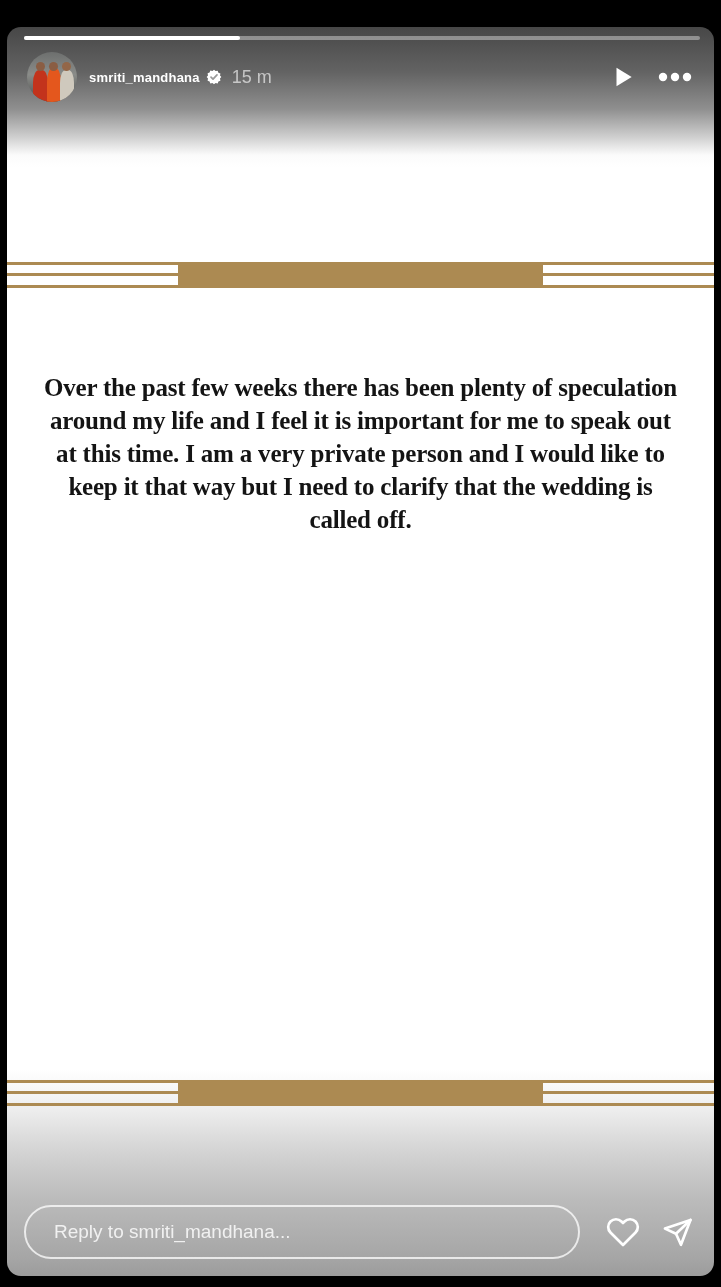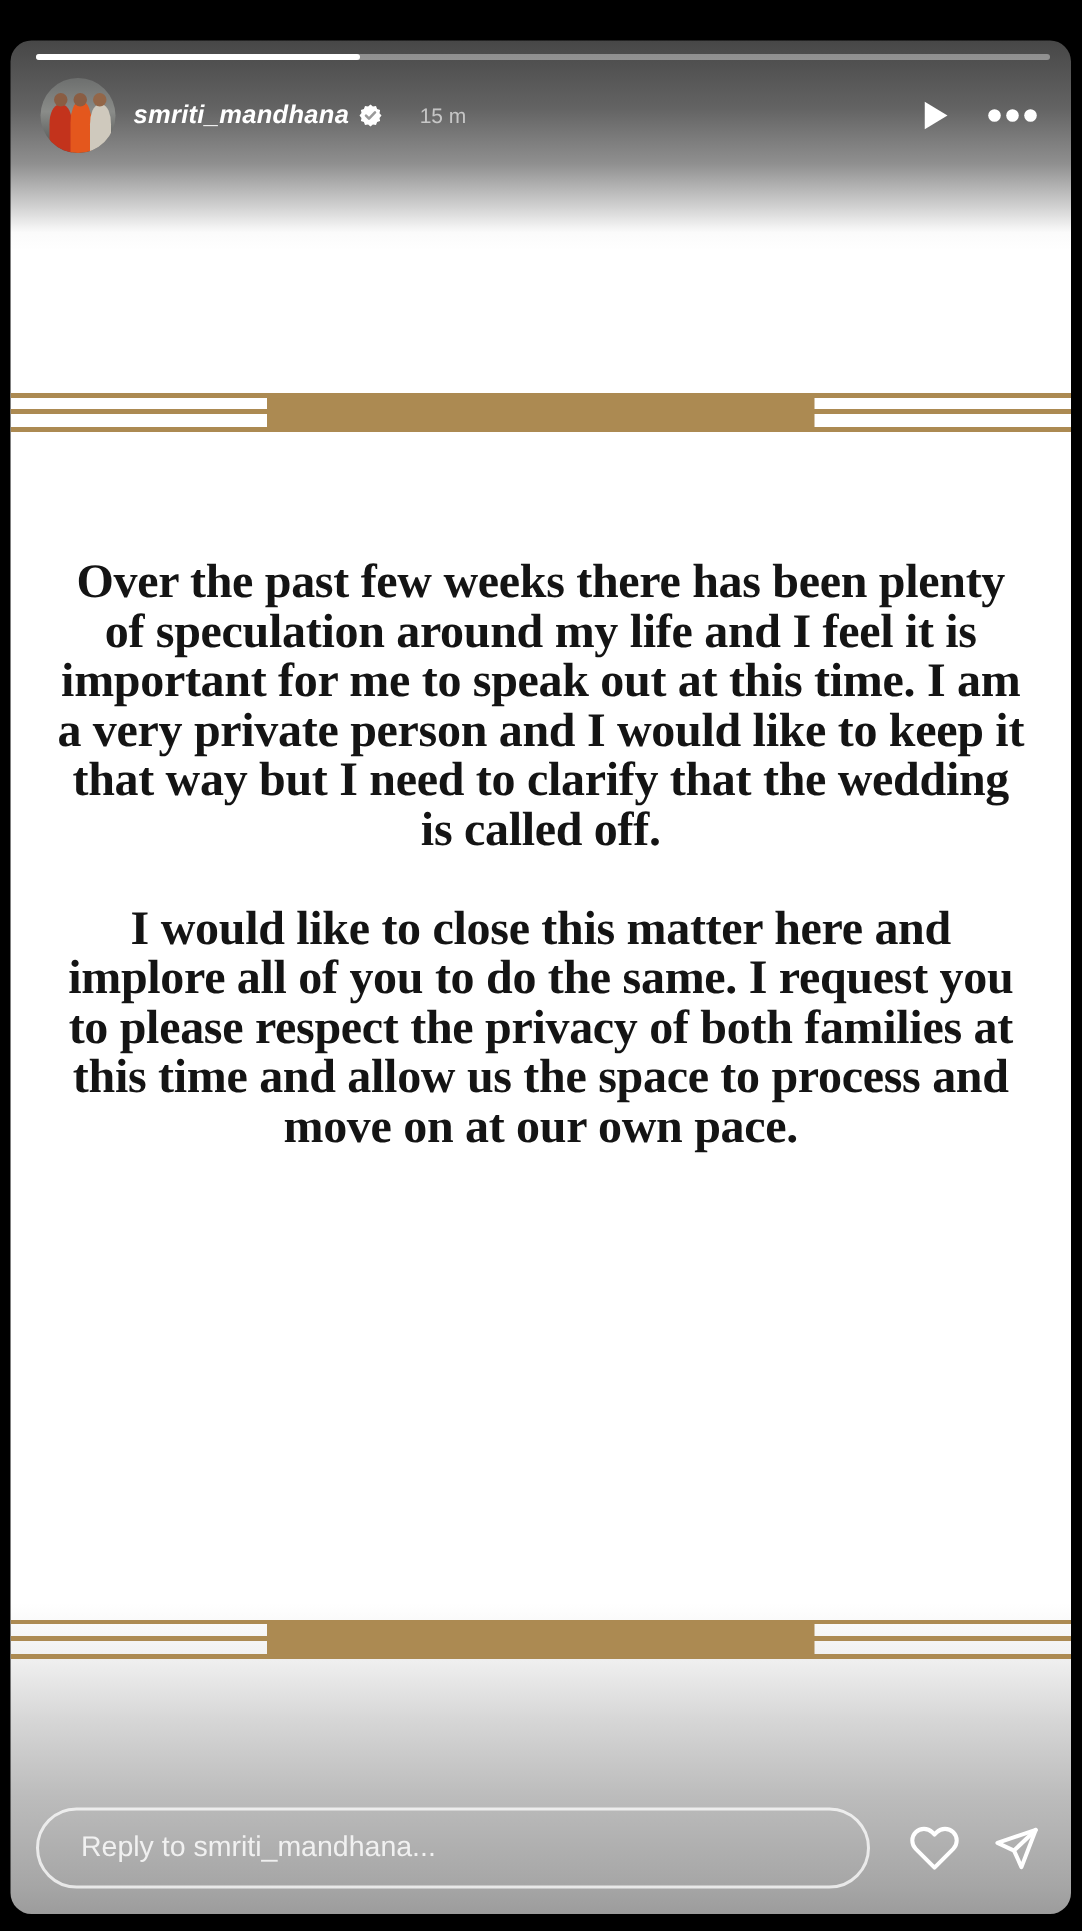--- a/index.html
+++ b/index.html
@@ -37,25 +37,25 @@
     position:relative;overflow:hidden;flex:0 0 auto;cursor:pointer;
     background:linear-gradient(180deg,#6d6f6e 0%,#8a8c89 45%,#4c4e4c 100%);
   }
   .avatar .fig{position:absolute;border-radius:40% 40% 0 0;}
   .avatar .fig.red{left:6px;top:18px;width:15px;height:32px;background:#c3331c;}
   .avatar .fig.orange{left:20px;top:16px;width:14px;height:34px;background:#e4571d;}
   .avatar .fig.light{left:33px;top:18px;width:14px;height:32px;background:#cfc9bd;}
   .avatar .head{position:absolute;border-radius:50%;background:#8a5d43;width:9px;height:9px;top:10px;}
   .avatar .head.h1{left:9px}.avatar .head.h2{left:22px}.avatar .head.h3{left:35px;background:#936648;}
   .username{
-    margin-left:12px;color:#ffffff;font-size:17px;font-weight:600;
-    letter-spacing:.2px;cursor:pointer;font-style:italic;
+    margin-left:12px;color:#ffffff;font-size:13px;font-weight:600;
+    letter-spacing:.2px;cursor:pointer;
   }
   .verified{margin-left:6px;display:flex;align-items:center;}
-  .timestamp{margin-left:25px;color:rgba(255,255,255,0.62);font-size:14px;}
+  .timestamp{margin-left:10px;color:rgba(255,255,255,0.62);font-size:18px;}
   .header-actions{margin-left:auto;margin-right:22px;display:flex;align-items:center;gap:22px;}
   .icon-btn{background:none;border:none;padding:0;cursor:pointer;display:flex;align-items:center;}
   
   .divider{
     position:absolute;left:0;width:100%;height:26px;
     background:linear-gradient(180deg,
       var(--gold) 0 3px,transparent 3px 11px,
       var(--gold) 11px 14px,transparent 14px 23px,
       var(--gold) 23px 26px);
   }
@@ -67,21 +67,21 @@
   
   .statement{
     position:absolute;left:0;top:344px;width:100%;
     padding:0 30px;box-sizing:border-box;
     text-align:center;
   }
   .statement p{
     margin:0;
     font-family:"Liberation Serif","DejaVu Serif",serif;
     font-weight:700;
-    font-size:32px;line-height:33px;
+    font-size:25px;line-height:33px;
     letter-spacing:-0.2px;
     color:#141414;
   }
   .statement p + p{margin-top:33px;}
   
   .footer{
     position:absolute;left:0;top:1176px;width:100%;height:58px;
     display:flex;align-items:center;
   }
   .reply-pill{
@@ -143,21 +143,20 @@
       </button>
     </div>
   </div>
 
   <div class="divider divider-top">
     <div class="bar"></div>
   </div>
 
   <div class="statement">
     <p>Over the past few weeks there has been plenty of speculation around my life and I feel it is important for me to speak out at this time. I am a very private person and I would like to keep it that way but I need to clarify that the wedding is called off.</p>
-    <p>I would like to close this matter here and implore all of you to do the same. I request you to please respect the privacy of both families at this time and allow us the space to process and move on at our own pace.</p>
   </div>
 
   <div class="divider divider-bottom">
     <div class="bar"></div>
   </div>
 
   <div class="footer">
     <div class="reply-pill">
       <input class="reply-input" type="text" placeholder="Reply to smriti_mandhana..." style="">
     </div>

